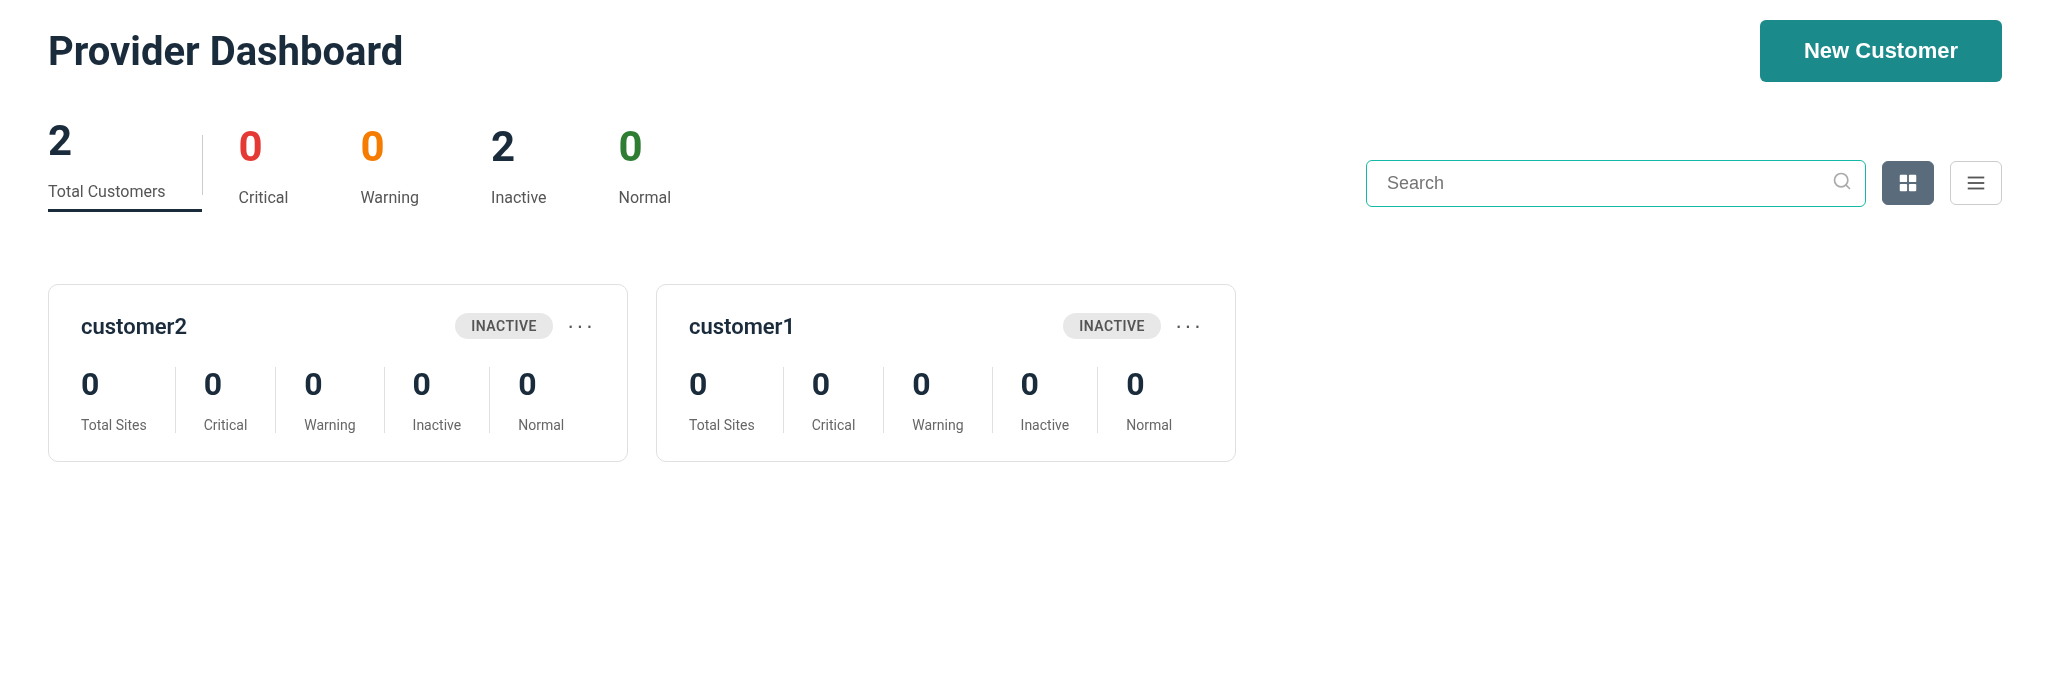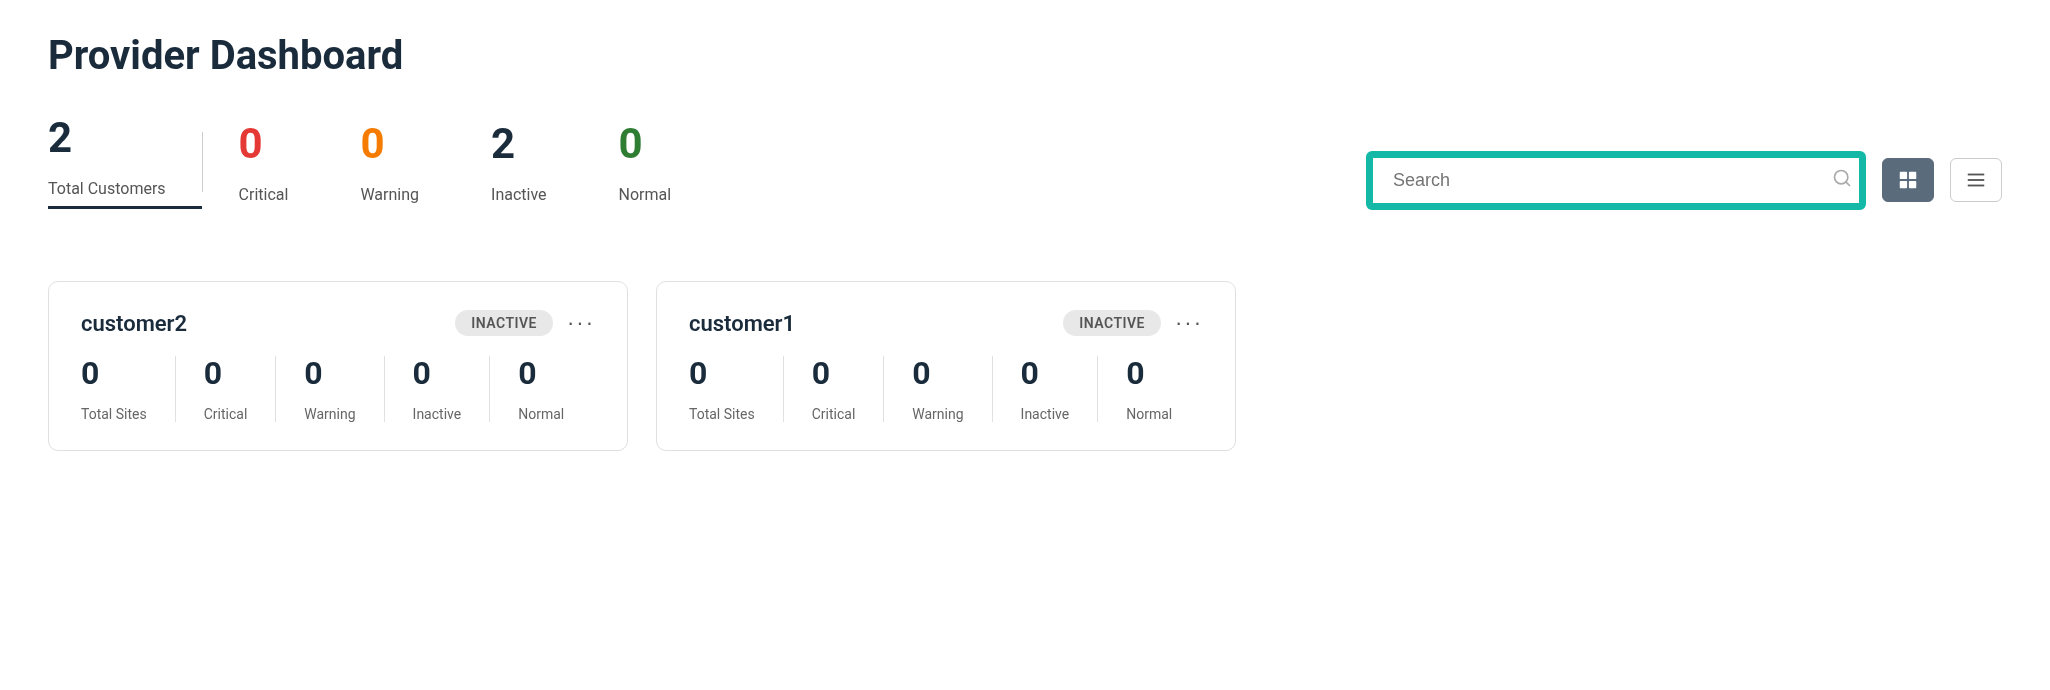--- a/index.html
+++ b/index.html
@@ -10,21 +10,21 @@
 
     body {
       font-family: -apple-system, BlinkMacSystemFont, 'Segoe UI', Roboto, sans-serif;
       background: #ffffff;
       color: #1a2b3c;
       min-height: 690px;
       width: 2050px;
     }
 
     .page-container {
-      padding: 32px 48px;
+      padding: 20px 48px;
     }
 
     
     .header {
       display: flex;
       align-items: center;
       justify-content: space-between;
       margin-bottom: 36px;
     }
 
@@ -100,21 +100,21 @@
       flex-shrink: 0;
     }
 
     .search-wrapper {
       position: relative;
       display: flex;
       align-items: center;
     }
 
     .search-input {
-      border: 7px solid #14b8a6;
+      border: 1px solid #14b8a6;
       border-radius: 6px;
       padding: 12px 48px 12px 20px;
       font-size: 18px;
       color: #999;
       width: 500px;
       outline: none;
     }
 
     .search-icon {
       position: absolute;
@@ -155,21 +155,21 @@
       border-radius: 10px;
       padding: 28px 32px;
       width: 580px;
       background: #ffffff;
     }
 
     .card-header {
       display: flex;
       align-items: center;
       justify-content: space-between;
-      margin-bottom: 20px;
+      margin-bottom: 28px;
     }
 
     .card-name {
       font-size: 22px;
       font-weight: 600;
       color: #1a2b3c;
     }
 
     .card-header-right {
       display: flex;
@@ -227,20 +227,21 @@
       margin-top: 15px;
     }
   </style>
 </head>
 <body>
 
 <div class="page-container">
 
   <div class="header">
     <h1 class="page-title">Provider Dashboard</h1>
+    <button class="new-customer-btn">New Customer</button>
   </div>
 
   <div style="display:flex; align-items:center; justify-content:space-between; margin-bottom:36px;">
 
     <div class="stats-bar">
       <div class="stat-item">
         <span class="stat-value color-dark">2</span>
         <span class="stat-label">Total Customers</span>
       </div>
 

